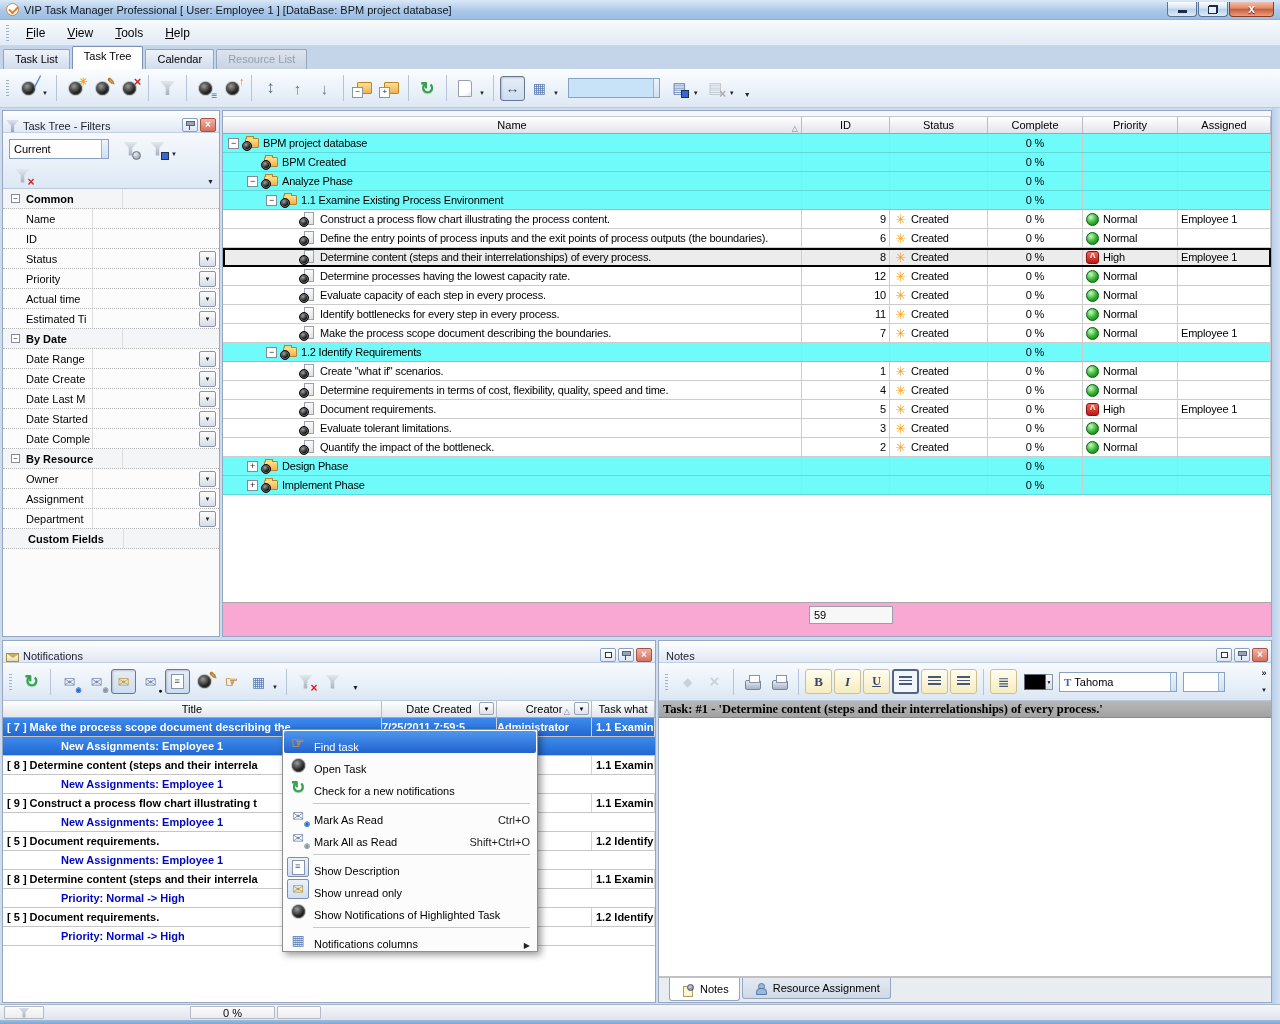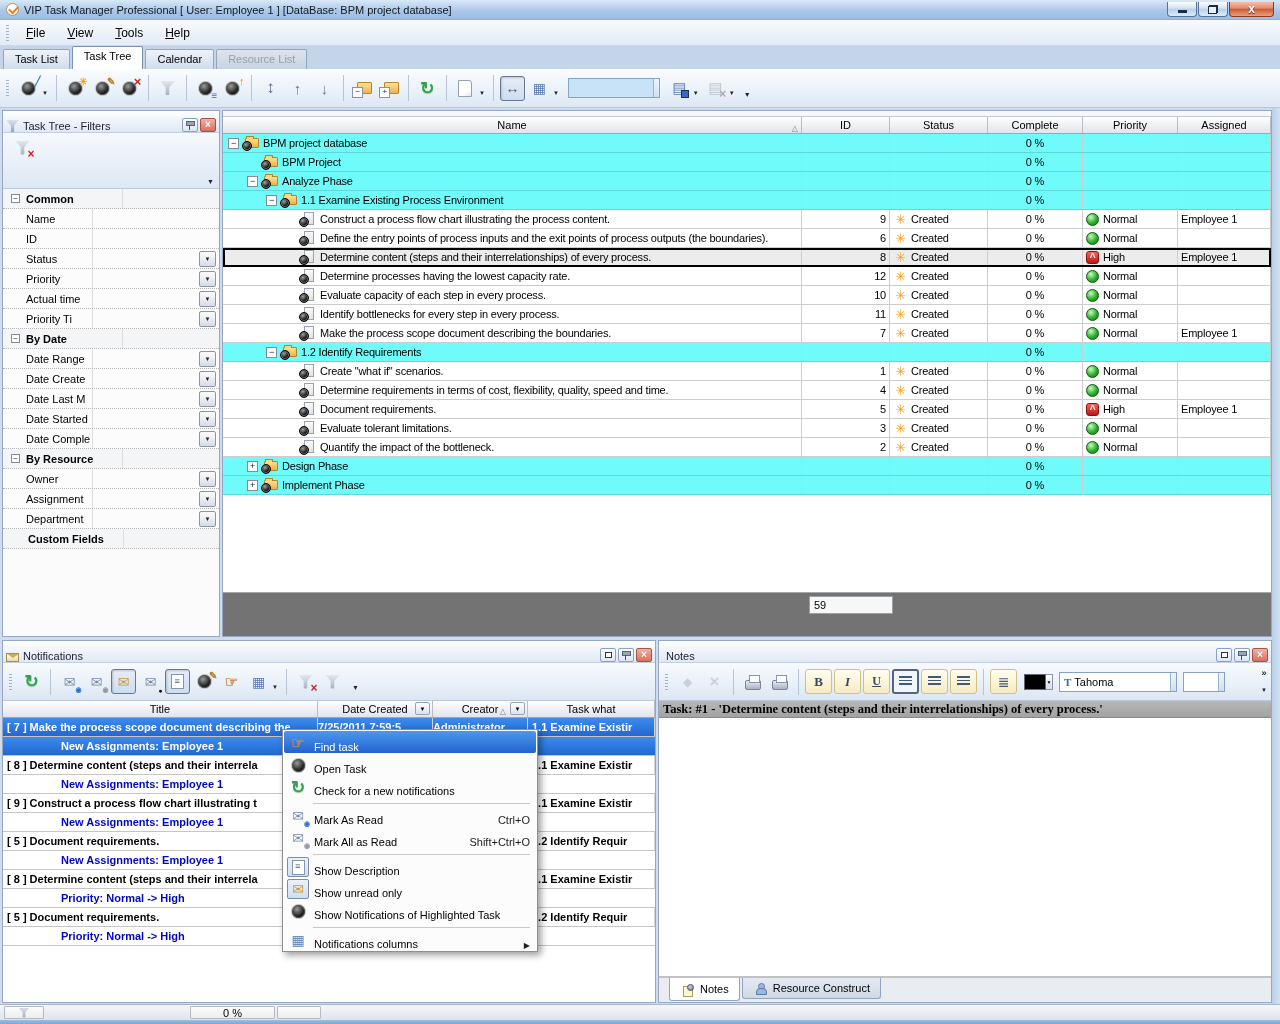--- a/index.html
+++ b/index.html
@@ -147,29 +147,29 @@
   .icon-folder::before{content:"";position:absolute;top:-3px;left:0;width:6px;height:2px;background:#f8d67c;border:1px solid #b8832a;border-bottom:none}
   .icon-page{position:absolute;right:2px;top:1px;width:10px;height:13px;background:linear-gradient(160deg,#fff,#e0e0e0);border:1px solid #99a2ae}
   .mini-clock{position:absolute;left:0;bottom:0;width:10px;height:10px;border-radius:50%;background:radial-gradient(circle at 35% 30%,#9a9a9a 5%,#101010 60%);border:1px solid #000;box-shadow:inset 0 0 0 1px #666}
   .statwrap,.priowrap{display:flex;align-items:center}
   .star-icon{color:#f7a01c;font-size:13px;width:15px;text-align:center;margin-right:3px;flex:none}
   .star-icon::before{content:"✳"}
   .prio-icon{width:13px;height:13px;margin-right:4px;flex:none;text-align:center}
   .prio-Normal .prio-icon{border-radius:50%;background:radial-gradient(circle at 35% 30%,#b9f7b2 5%,#2fae2f 55%,#0d7a0d);border:1px solid #0a5c0a}
   .prio-High .prio-icon{border-radius:3px;background:linear-gradient(#ee6a58,#bd1717);border:1px solid #8d0f0f;color:#fff;font:bold 10px/12px "Liberation Sans",sans-serif}
   .prio-High .prio-icon::before{content:"^"}
-  .tree-footer{margin-top:auto;height:44px;background:#737373;border-top:1px solid #a8a8a8;position:relative;flex:none}
+  .tree-footer{margin-top:auto;height:34px;background:#f9a8d4;border-top:1px solid #a8a8a8;position:relative;flex:none}
   .count-box{position:absolute;left:586px;top:3px;width:84px;height:18px;background:#f7f7f7;border:1px solid #9aa0aa;line-height:16px;padding-left:4px}
 
   
   .notif-panel{left:2px;top:640px;width:654px;height:363px;display:flex;flex-direction:column;background:#fff}
   .p-toolbar{height:38px;background:linear-gradient(#f8fbfe,#dce7f4);border-bottom:1px solid #b9c8dc;display:flex;align-items:center;padding-left:4px;flex:none}
   .nhead{display:flex;height:17px;background:linear-gradient(#ffffff,#e2e4ec);border-bottom:1px solid #a2a6b4;flex:none}
   .nh{border-right:1px solid #b8bcc8;text-align:center;line-height:16px;position:relative;overflow:hidden}
-  .n-title{width:315px}.n-date{width:115px}.n-creator{width:95px}.n-group{flex:1}
+  .n-title{width:379px}.n-date{width:115px}.n-creator{width:95px}.n-group{flex:1}
   .hd-btn{position:absolute;right:2px;top:1px;width:15px;height:13px;border:1px solid #99a2b2;background:linear-gradient(#fff,#dde2ea);font-size:6px;line-height:12px;text-align:center;border-radius:2px}
   .hd-sort{position:absolute;right:21px;top:3px;font-size:8px;color:#7a8494}
   .nrows{flex:1;overflow:hidden}
   .nrow{display:flex;height:19px;line-height:18px;border-bottom:1px solid #c6c6c6;font-weight:bold;background:#fff}
   .ncell{overflow:hidden;white-space:nowrap;border-right:1px solid #d4d4d4}
   .ncell.n-title{padding-left:4px}
   .ncell.n-group{padding-left:4px}
   .nsub{padding-left:58px;color:#0008c0;overflow:hidden;white-space:nowrap;flex:1}
   .npair.selected .nrow{background:linear-gradient(#3d8aec,#2268d2);color:#fff}
   .npair.selected .nsub{color:#fff}
@@ -444,20 +444,39 @@
       <span class="funnel-sm"></span>
       <span class="p-title">Task Tree - Filters</span>
       <span class="p-hbtns">
         <span class="ph-btn">
             <span class="gl-pin"></span>
           </span>
         <span class="ph-btn close">×</span>
       </span>
     </div>
     <div class="fp-toolbar">
+      <div class="fp-row1">
+        <span class="fp-combo">Current</span>
+        <span class="toolbar-flex">
+
+            <span class="tb-item">
+              <span class="tb-btn">
+                <span class="g" data-icon="filter-apply"></span>
+              </span>
+
+            </span>
+
+            <span class="tb-item">
+              <span class="tb-btn">
+                <span class="g" data-icon="filter-save"></span>
+              </span>
+              <span class="dd-arrow">▼</span>
+            </span>
+          </span>
+      </div>
       <div class="fp-row2">
         <span class="toolbar-flex">
 
             <span class="tb-item">
               <span class="tb-btn">
                 <span class="g" data-icon="filter-clear"></span>
               </span>
             </span>
           </span>
       </div>
@@ -502,21 +521,21 @@
 
         <div class="f-row field">
           <span class="f-exp"></span>
           <span class="f-label">Actual time</span>
           <span class="f-value"></span>
           <span class="f-dd">▼</span>
         </div>
 
         <div class="f-row field">
           <span class="f-exp"></span>
-          <span class="f-label">Priority Ti</span>
+          <span class="f-label">Estimated Ti</span>
           <span class="f-value"></span>
           <span class="f-dd">▼</span>
         </div>
 
         <div class="f-row header">
           <span class="f-exp"></span>
           <span class="f-label">By Date</span>
           <span class="f-value"></span>
 
         </div>
@@ -629,21 +648,21 @@
 
         <div class="trow group lvl-1 exp-none">
           <div class="cell c-name">
             <span class="indent"></span>
             <span class="expander"></span>
             <span class="nodeicon">
               <span class="icon-folder"></span>
 
               <span class="mini-clock"></span>
             </span>
-            <span class="nm">BPM Project</span>
+            <span class="nm">BPM Created</span>
           </div>
           <div class="cell c-id num"></div>
           <div class="cell c-status">
             
           </div>
           <div class="cell c-complete ctr">0 %</div>
           <div class="cell c-priority">
             
           </div>
           <div class="cell c-assigned"></div>
@@ -1406,21 +1425,21 @@
       <span class="ntab active">
         <span class="g">
             <span class="gl-note-pin"></span>
           </span>
         <span>Notes</span>
       </span>
       <span class="ntab">
         <span class="g">
             <span class="gl-person"></span>
           </span>
-        <span>Resource Construct</span>
+        <span>Resource Assignment</span>
       </span>
     </div>
   </div>
 
   <div class="context-menu">
 
       <div class="cm-row item hl">
         <span class="cm-ic">
           <span class="g" data-icon="hand-pointer"></span>
         </span>

